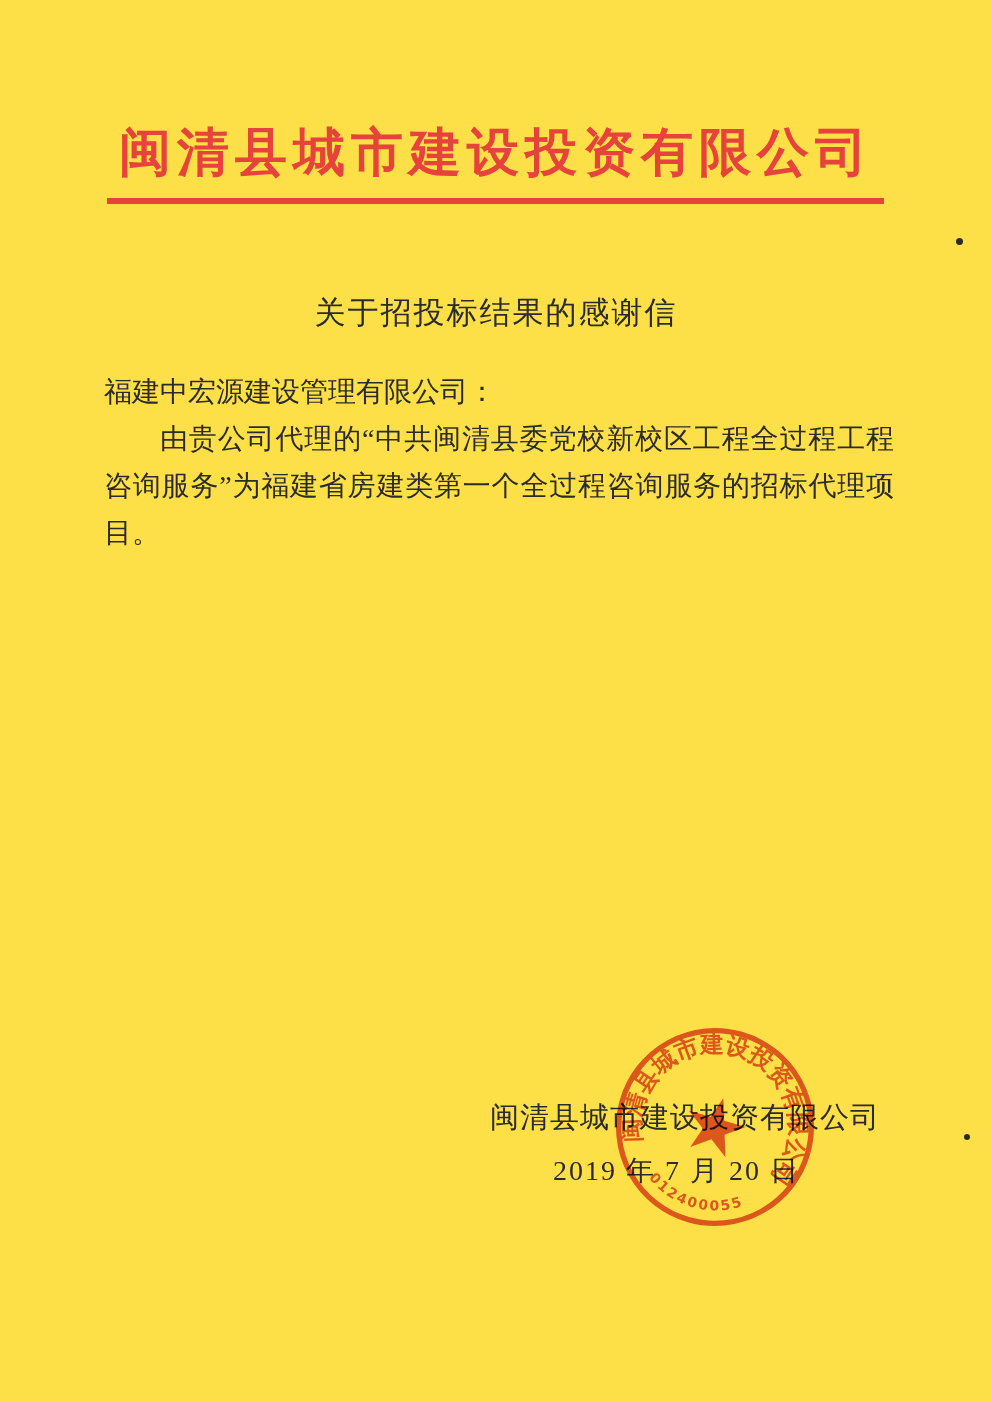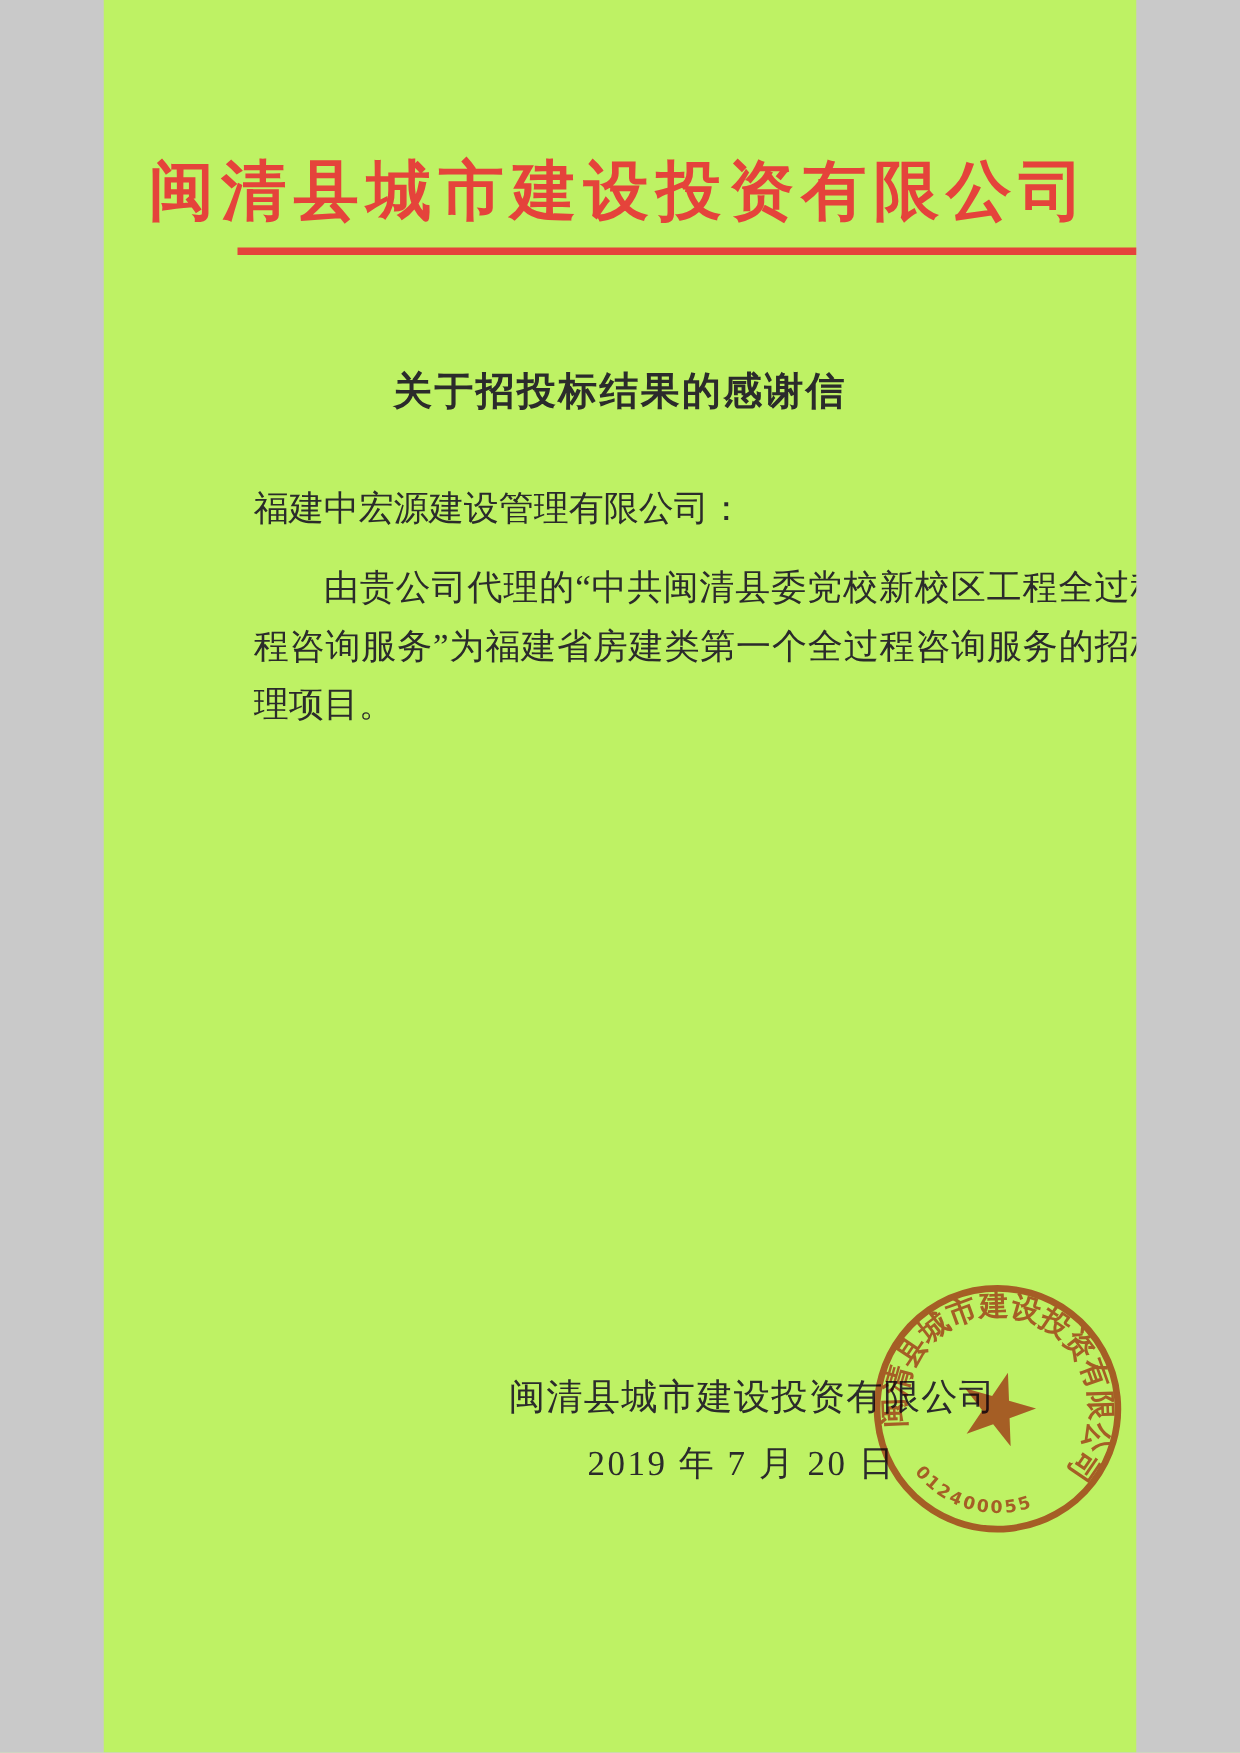--- a/index.html
+++ b/index.html
@@ -1,20 +1,20 @@
 <!DOCTYPE html>
 <html lang="zh"><head>
 <meta charset="utf-8">
 <style>
   html,body{margin:0;padding:0;background:#c9c9c9;}
   .page{
     position:relative;
-    width:826px;height:1402px;
+    width:992px;height:1402px;
     margin:0 auto;
-    background:#bef264;
+    background:#fde047;
     overflow:hidden;
     font-family:"Liberation Serif","DejaVu Serif",serif;
     color:#2b2b2b;
   }
   .letterhead-title{
     position:absolute;top:118px;left:0;width:100%;
     text-align:center;
     font-family:"Liberation Serif","DejaVu Serif",serif;
     font-weight:bold;
     font-size:52px;
@@ -23,32 +23,32 @@
     white-space:nowrap;
   }
   .letterhead-rule{
     position:absolute;top:198px;left:107px;width:777px;height:6px;
     background:#e5433b;
   }
   .doc-title{
     position:absolute;top:292px;left:0;width:100%;
     text-align:center;
     font-family:"Liberation Sans","DejaVu Sans",sans-serif;
-    font-weight:bold;
+    font-weight:normal;
     font-size:31px;
     letter-spacing:2px;
     color:#2b2b2b;
   }
   .body-text{
     position:absolute;top:368px;left:104px;width:790px;
     font-size:28px;
     line-height:47px;
     text-align:justify;
   }
-  .body-text p{margin:16px;text-indent:2em;}
+  .body-text p{margin:0;text-indent:2em;}
   .body-text p.salutation{text-indent:0;}
   .signature-company{
     position:absolute;top:1098px;right:112px;
     font-size:29px;
     letter-spacing:1px;
     white-space:nowrap;
   }
   .signature-date{
     position:absolute;top:1152px;right:192px;
     font-size:28px;

